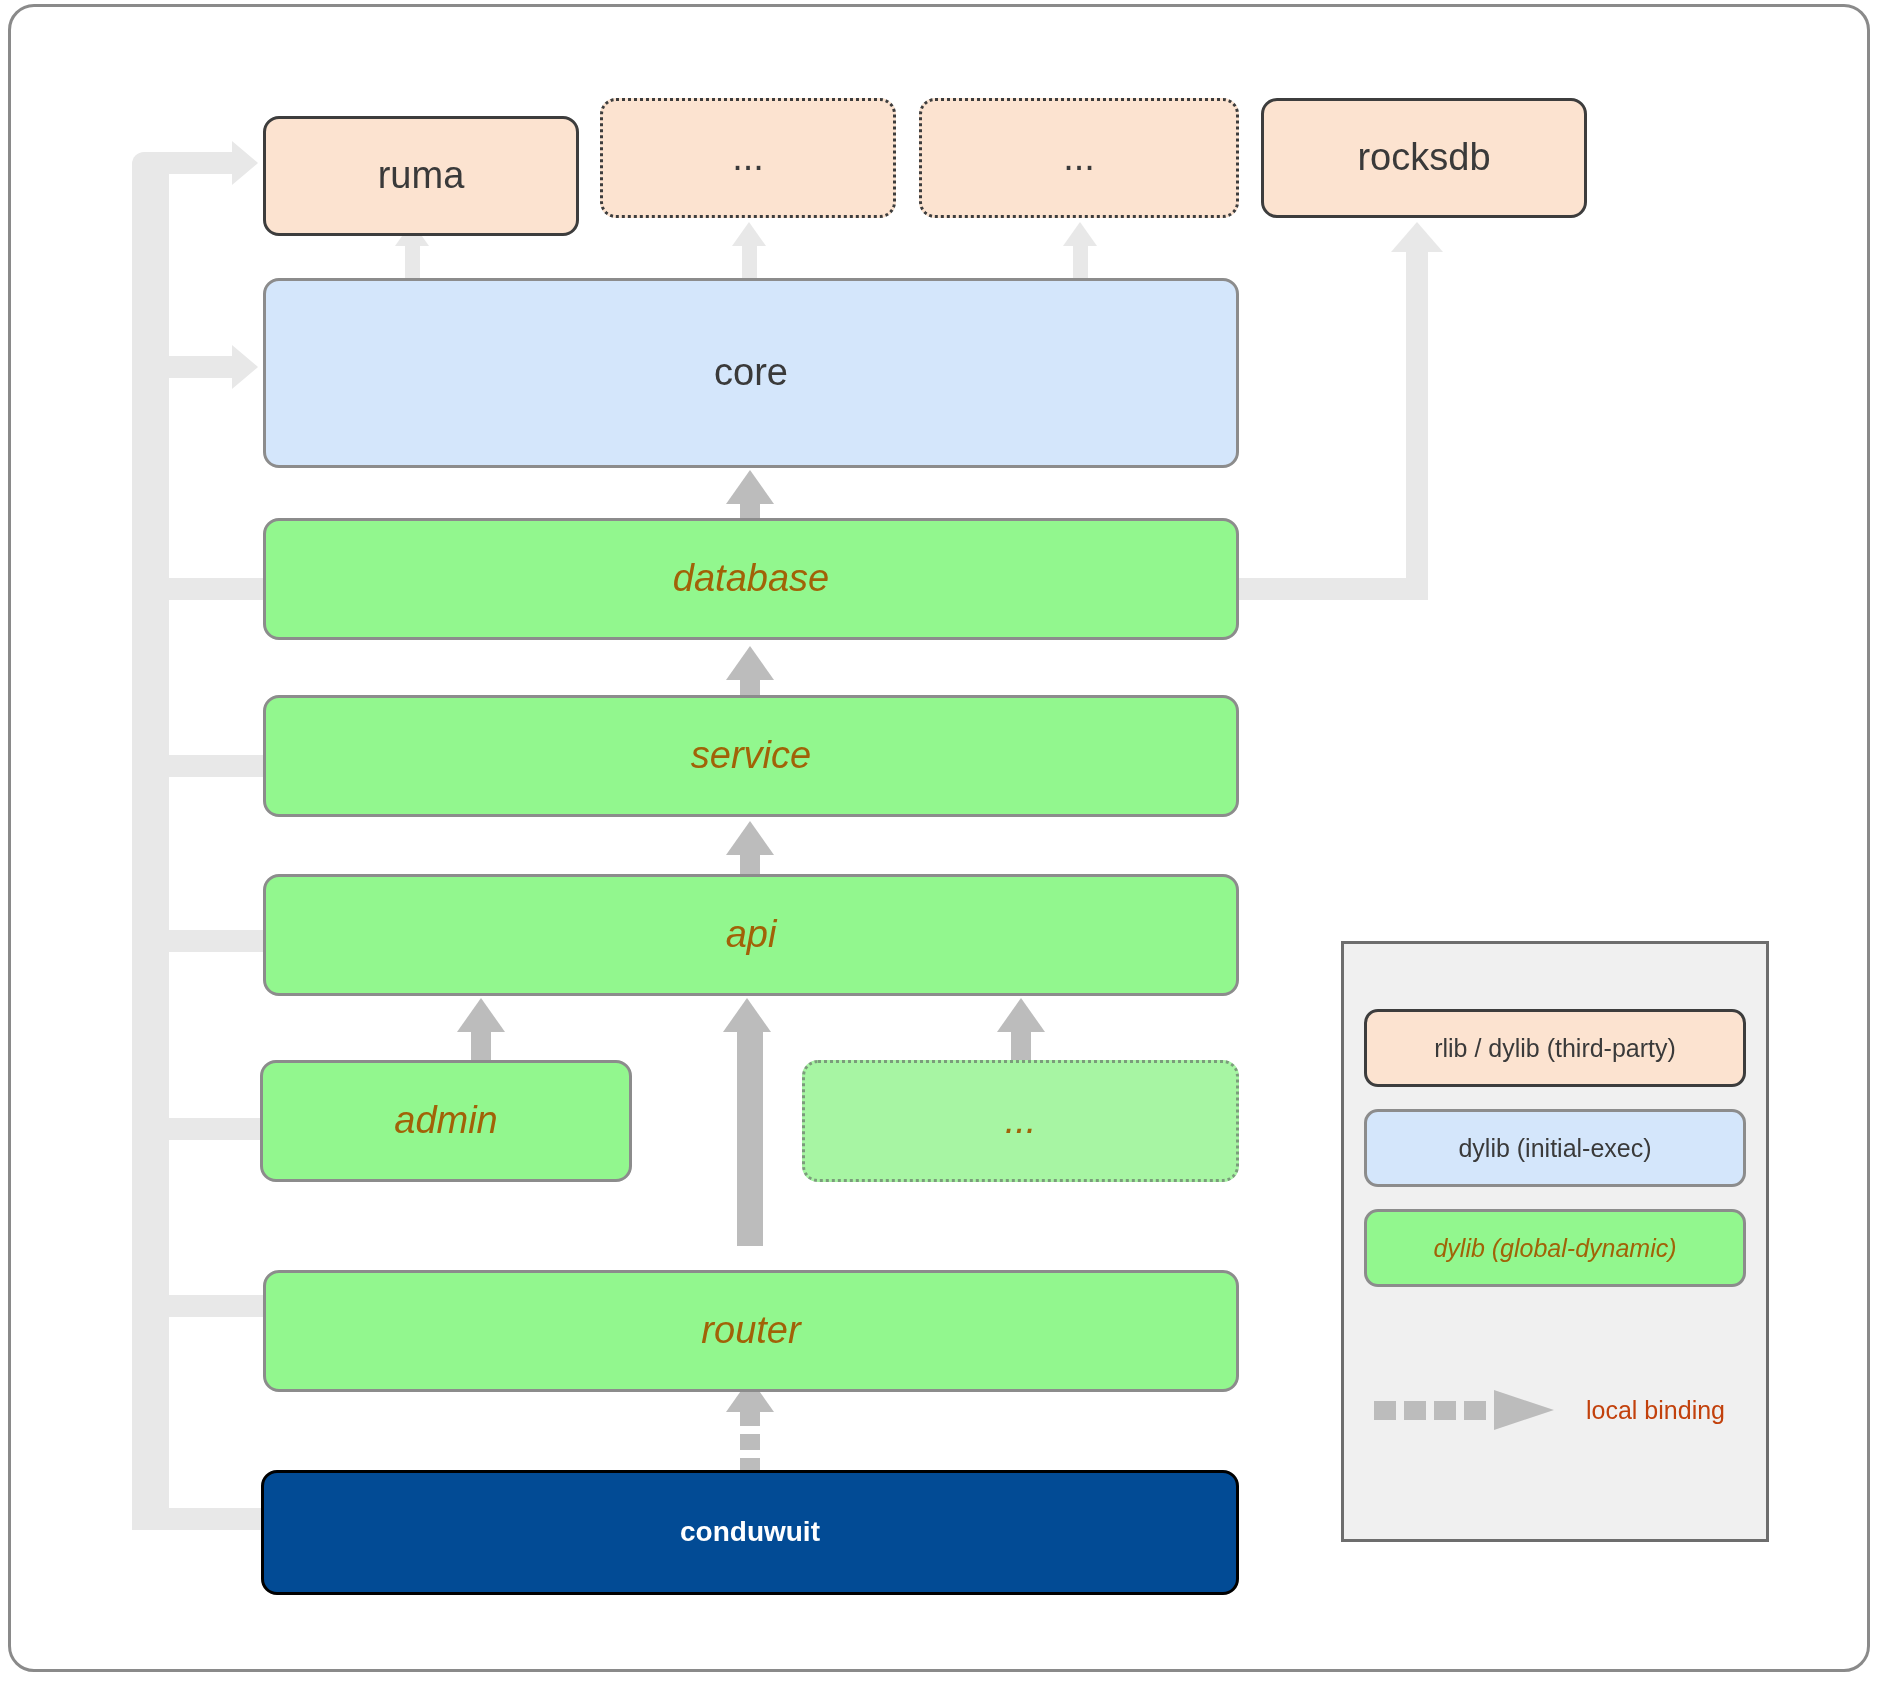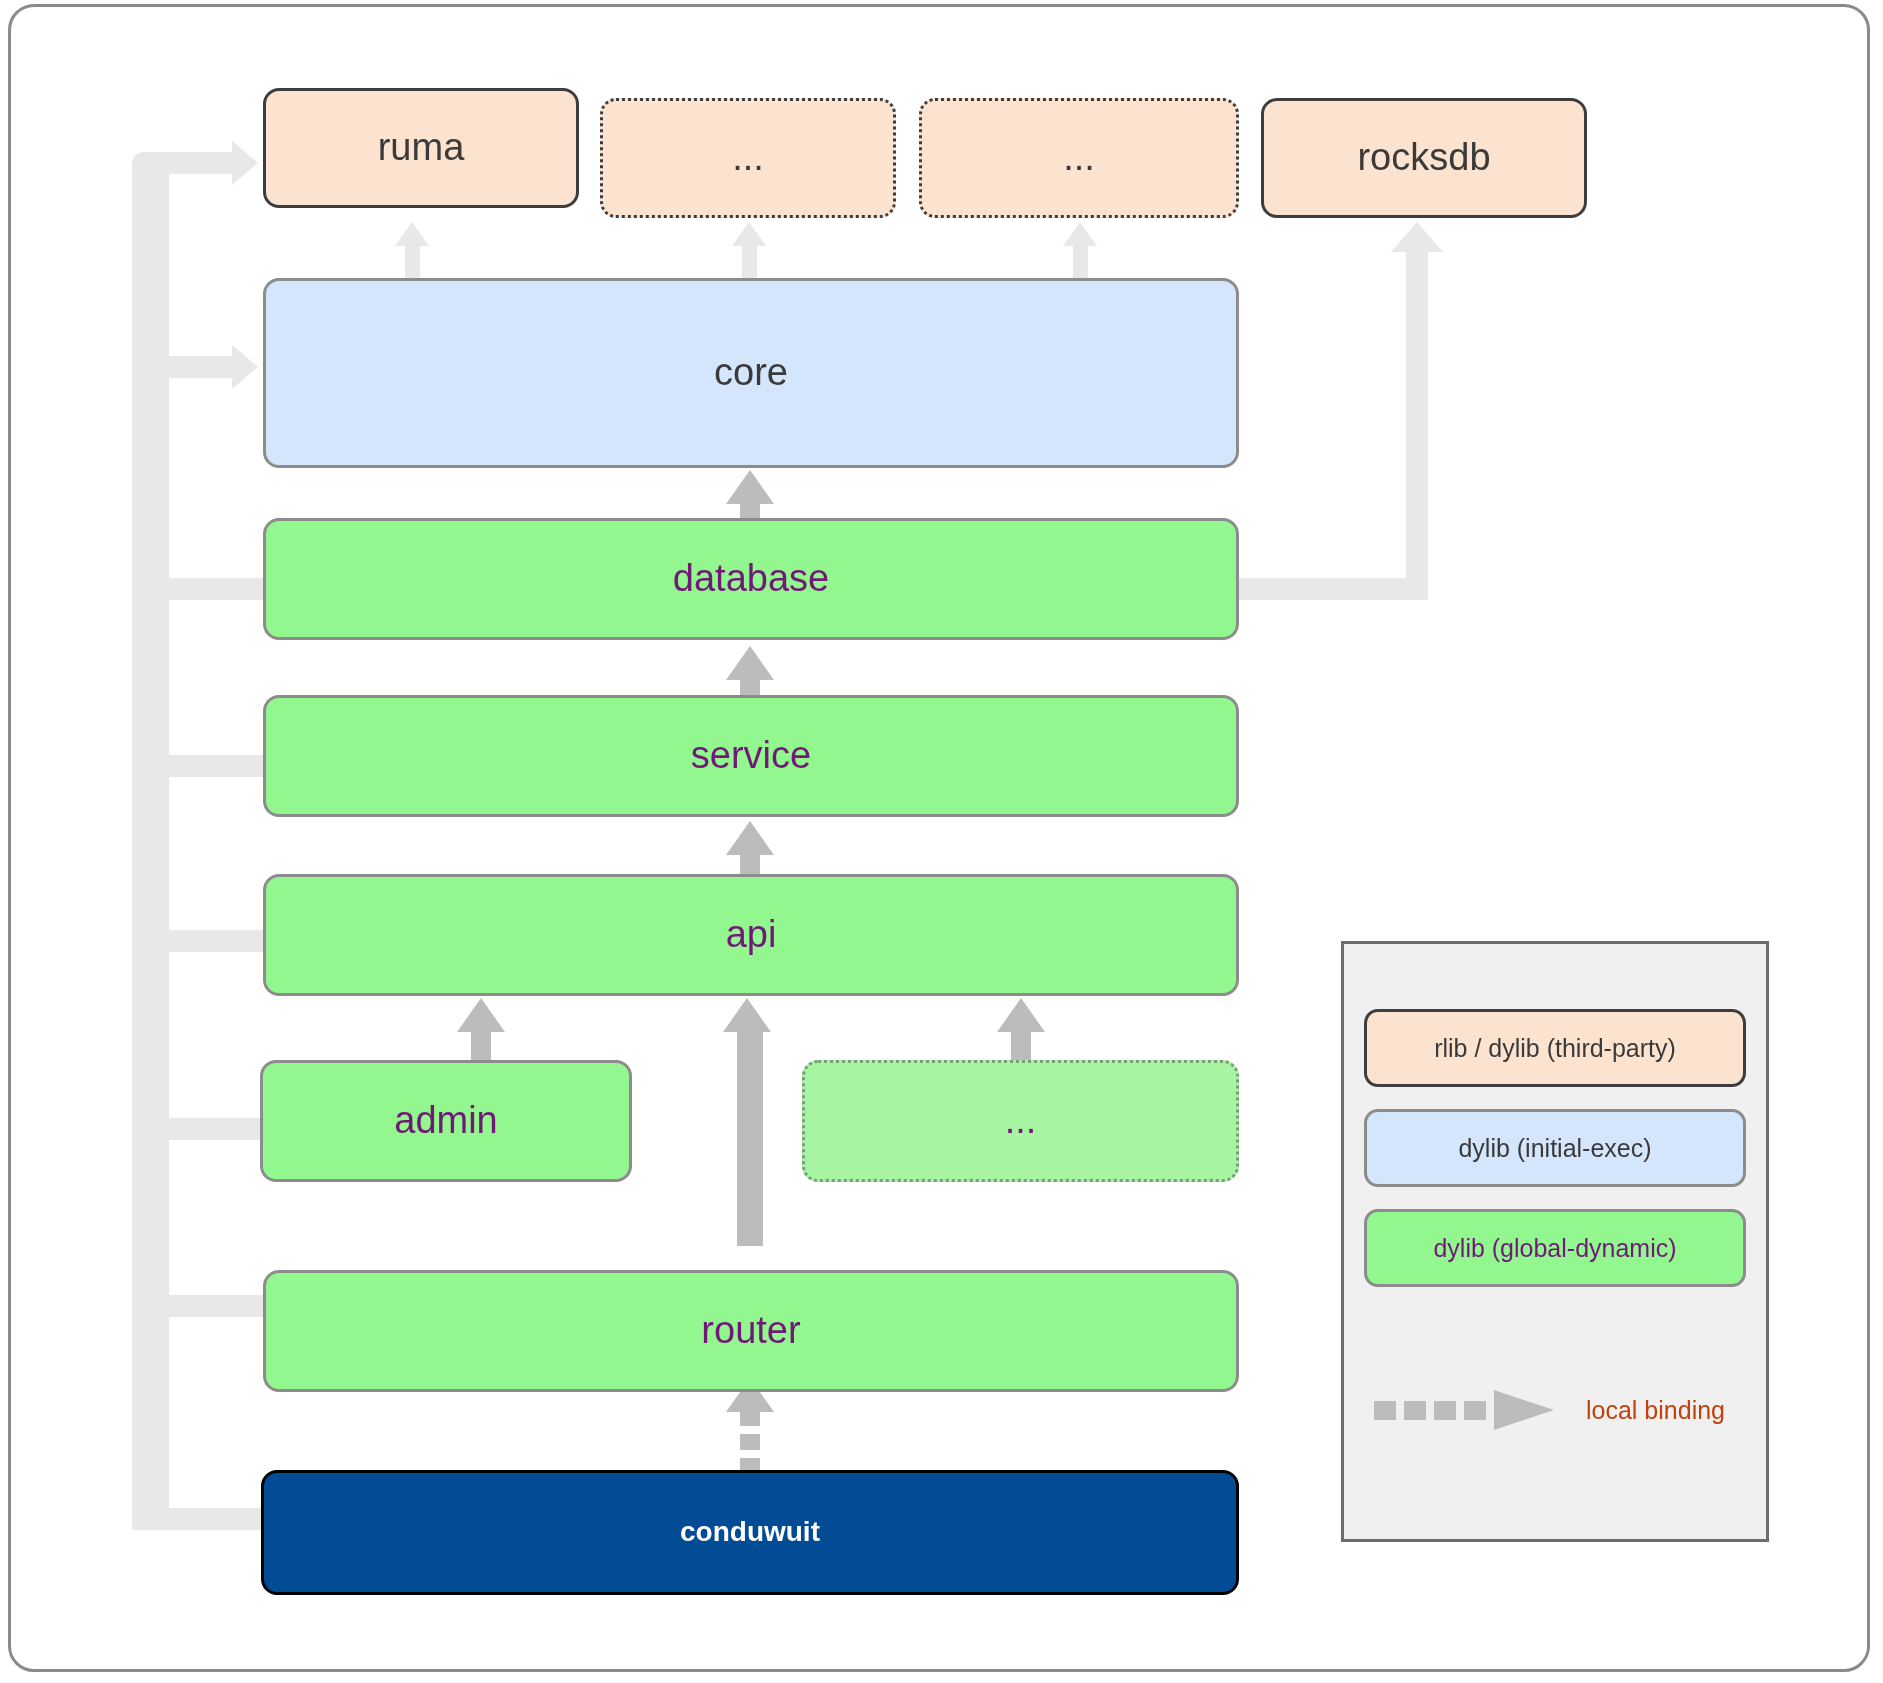--- a/index.html
+++ b/index.html
@@ -19,21 +19,21 @@
   .node span{pointer-events:none;}
 
   
   .n-third{background:#fce3d0;border:3px solid #3d3d3d;color:#3a3a3a;}
   .n-third.dotted{border:3px dotted #3d3d3d;background:#fce3d0;}
 
   
   .n-ie{background:#d4e6fb;border:3px solid #8c8c8c;color:#3a3a3a;}
 
   
-  .n-gd{background:#92f78e;border:3px solid #8c8c8c;color:#701a75;}
+  .n-gd{background:#92f78e;border:3px solid #8c8c8c;color:#a16207;font-style:italic;}
   .n-gd.dotted{border:3px dotted #7b9c7b;background:#a7f5a3;}
 
   
   .n-pie{background:#024b95;border:3px solid #000000;color:#ffffff;font-weight:bold;}
 
   
   .pipe{position:absolute;background:#e8e8e8;}
   .pipe-corner-tl{position:absolute;background:#e8e8e8;border-top-left-radius:12px;}
 
   
@@ -165,21 +165,21 @@
 
   <div class="shaft-grey" style="left:1011px;top:1028px;width:20px;height:40px;"></div>
   <div class="ah-up-grey" style="left:997px;top:998px;"></div>
 
   <div class="shaft-grey" style="left:737px;top:1028px;width:26px;height:218px;"></div>
   <div class="ah-up-grey" style="left:723px;top:998px;"></div>
 
   <div class="shaft-dash" style="left:740px;top:1410px;width:20px;height:62px;"></div>
   <div class="ah-up-grey" style="left:726px;top:1378px;"></div>
 
-  <div class="node n-third" style="left:263px;top:88px;width:316px;height:120px;font-size:38px;">
+  <div class="node n-third" style="left:263px;top:116px;width:316px;height:120px;font-size:38px;">
     <span>ruma</span>
   </div>
 
   <div class="node n-third dotted" style="left:600px;top:98px;width:296px;height:120px;font-size:38px;">
     <span>...</span>
   </div>
 
   <div class="node n-third dotted" style="left:919px;top:98px;width:320px;height:120px;font-size:38px;">
     <span>...</span>
   </div>

